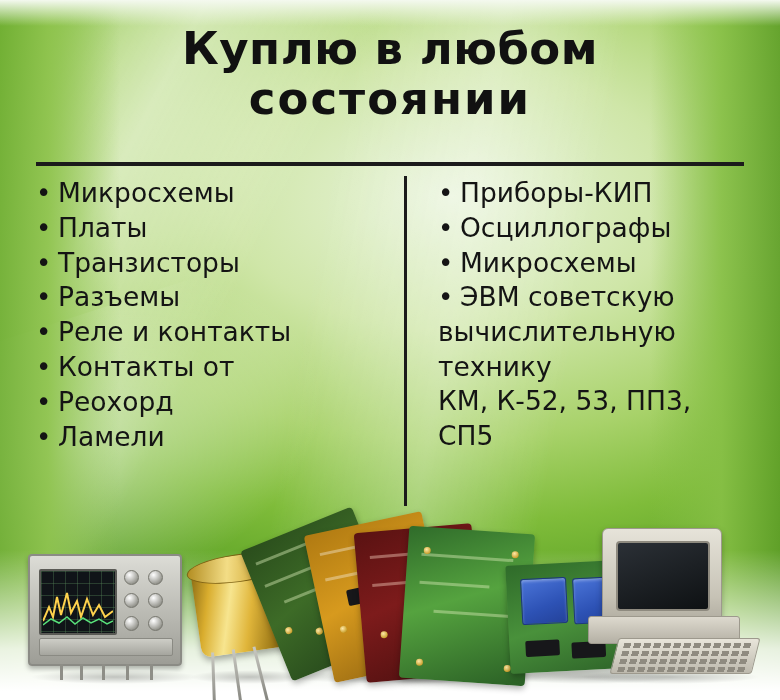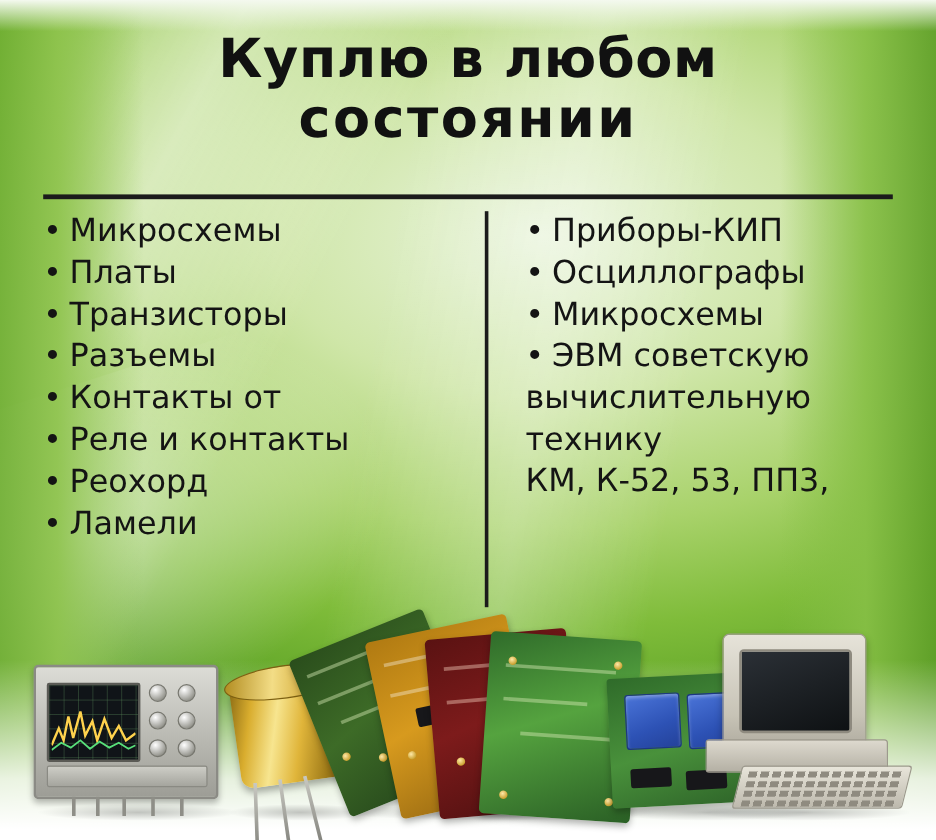--- a/index.html
+++ b/index.html
@@ -264,33 +264,34 @@
 
   <div class="divider"></div>
   <div class="vline"></div>
 
   <div class="lists">
     <div class="col col-left">
       <span class="item bullet-item">Микросхемы</span>
       <span class="item bullet-item">Платы</span>
       <span class="item bullet-item">Транзисторы</span>
       <span class="item bullet-item">Разъемы</span>
+      <span class="item bullet-item">Реле и контакты</span>
       <span class="item bullet-item">Контакты от</span>
-      <span class="item bullet-item">Реле и контакты</span>
       <span class="item bullet-item">Реохорд</span>
       <span class="item bullet-item">Ламели</span>
     </div>
     <div class="col col-right">
       <span class="item bullet-item">Приборы-КИП</span>
       <span class="item bullet-item">Осциллографы</span>
       <span class="item bullet-item">Микросхемы</span>
       <span class="item bullet-item">ЭВМ советскую</span>
       <span class="item cont-item">вычислительную</span>
       <span class="item cont-item">технику</span>
       <span class="item cont-item">КМ, К-52, 53, ПП3,</span>
+      <span class="item cont-item">СП5</span>
     </div>
   </div>
 
   <div class="photos">
 
     <div class="shadow-blob" style="left:30px; width:170px;"></div>
     <div class="shadow-blob" style="left:190px; width:120px;"></div>
     <div class="shadow-blob" style="left:280px; width:270px;"></div>
     <div class="shadow-blob" style="left:500px; width:180px;"></div>
     <div class="shadow-blob" style="right:20px; width:180px;"></div>

